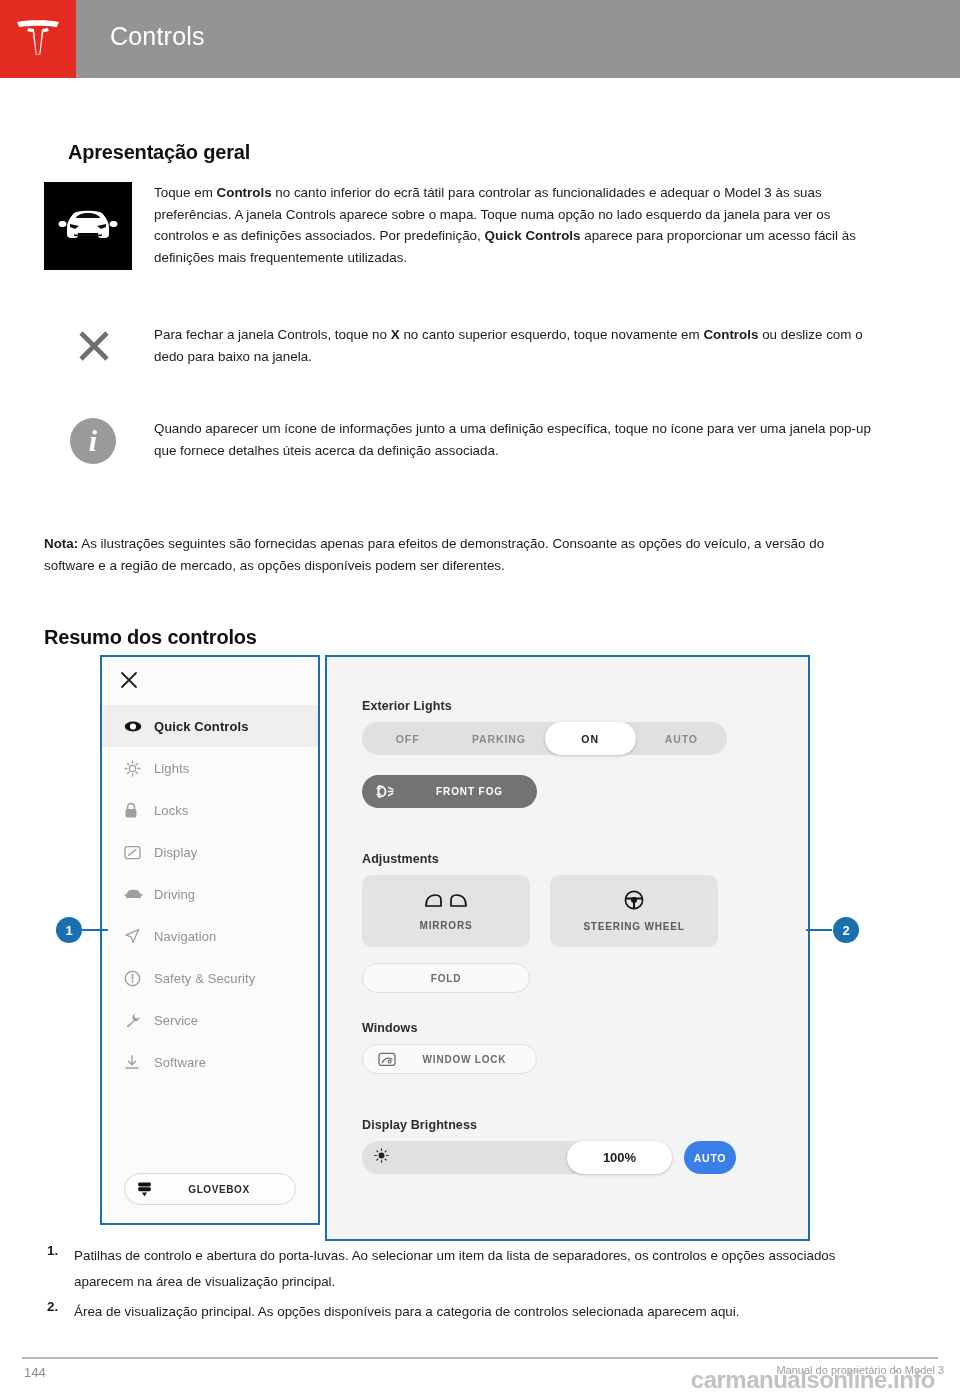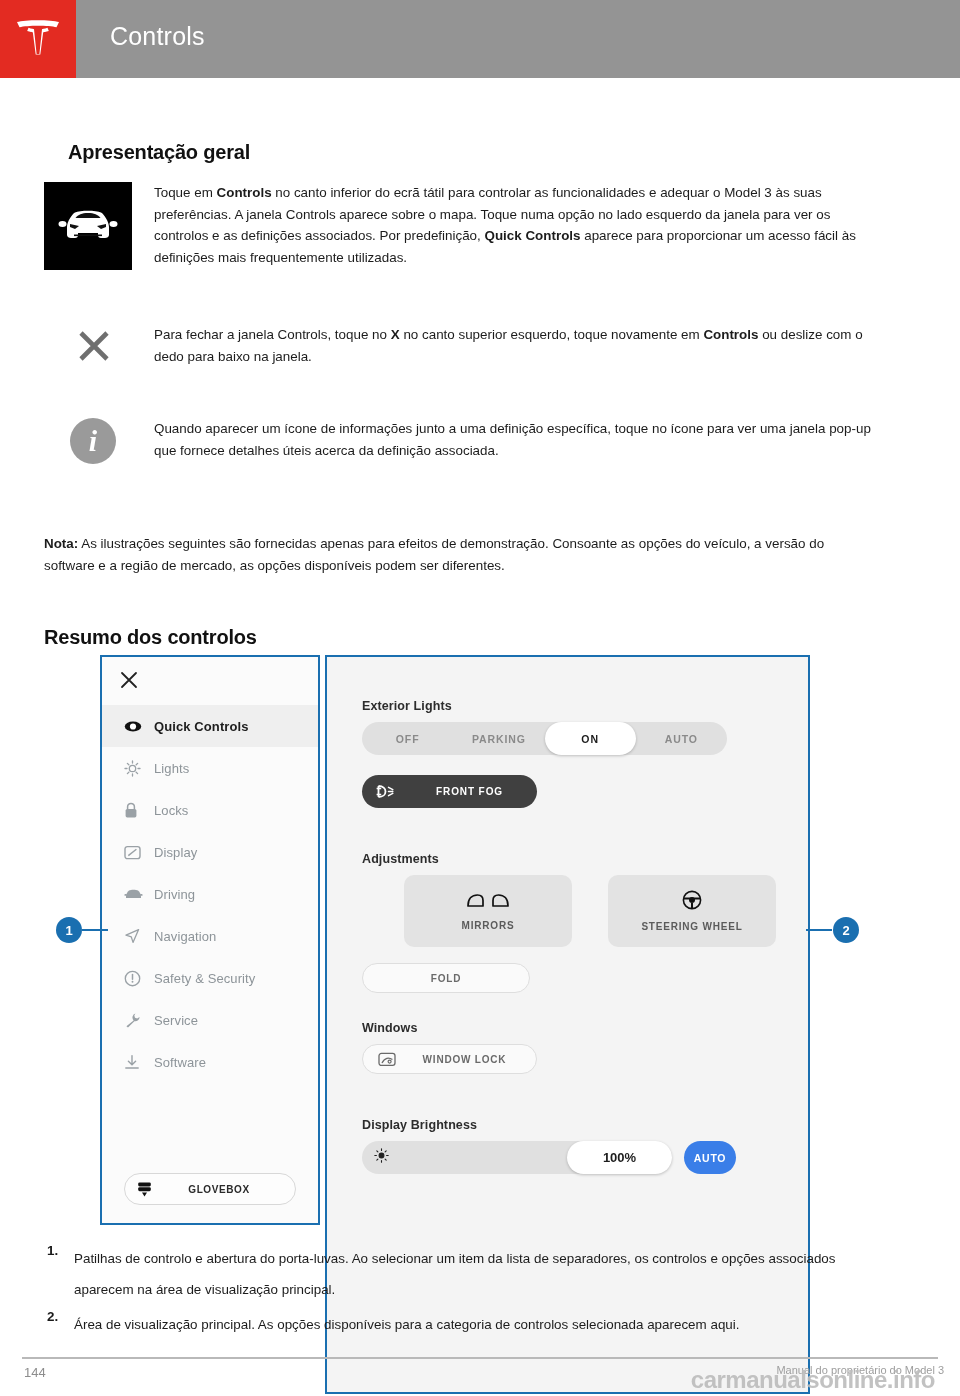--- a/index.html
+++ b/index.html
@@ -45,21 +45,21 @@
     color:#fff; font-family:"Liberation Serif", serif; font-style:italic;
     font-size:30px; font-weight:700;
   }
   .para { font-size:13.4px; line-height:21.5px; color:#1c1c1c; }
   .para b { font-weight:700; }
 
   
   .figure { position:relative; }
   .panel { position:absolute; border:2px solid #1a6fb0; background:#f7f7f7; }
   .panel-left  { left:100px;  top:655px; width:220px; height:570px; background:#fbfbfb; }
-  .panel-right { left:325px; top:655px; width:485px; height:739px; background:#f4f4f4; }
+  .panel-right { left:325px; top:655px; width:485px; height:586px; background:#f4f4f4; }
 
   .close-x { position:absolute; left:18px; top:14px; width:18px; height:18px; }
 
   .menu { position:absolute; left:0; top:48px; width:100%; }
   .menu-item {
     display:flex; align-items:center; height:42px; padding-left:22px;
     font-size:13px; color:#8d9499; letter-spacing:.1px;
   }
   .menu-item.active { background:#efefef; color:#1d1d1d; font-weight:600; }
   .menu-item .mi-icon { width:30px; flex:0 0 30px; display:flex; align-items:center; }
@@ -85,27 +85,27 @@
   .seg .opt {
     flex:1; display:flex; align-items:center; justify-content:center;
     font-size:10.5px; letter-spacing:.9px; color:#8a8a8a; font-weight:600;
   }
   .seg .opt.on {
     background:#ffffff; border-radius:17px; color:#1b1b1b;
     box-shadow:0 1px 3px rgba(0,0,0,.22);
     text-align:center;
   }
   .pill-blue {
-    margin-top:20px; width:175px; height:33px; border-radius:17px; background:#404040;
+    margin-top:20px; width:175px; height:33px; border-radius:17px; background:#737373;
     display:flex; align-items:center; color:#fff;
   }
   .pill-blue .pb-icon { width:52px; flex:0 0 52px; display:flex; justify-content:center; align-items:center; }
   .pill-blue .pb-label { flex:1; text-align:center; font-size:10px; font-weight:700; letter-spacing:.9px; padding-right:12px; }
 
-  .adj-row { display:flex; gap:36px;margin-left:42px; }
+  .adj-row { display:flex; gap:20px; }
   .adj-card {
     width:168px; height:72px; background:#e3e3e3; border-radius:10px;
     display:flex; flex-direction:column; align-items:center; justify-content:center; gap:7px;
   }
   .adj-card .ac-label { font-size:10px; letter-spacing:.8px; color:#5b5b5b; font-weight:600; }
   .ghost-pill {
     width:168px; height:30px; border:1px solid #dedede; border-radius:15px; background:#fafafa;
     display:flex; align-items:center; justify-content:center;
     font-size:10px; letter-spacing:.8px; color:#6a6a6a; font-weight:600;
   }
@@ -133,21 +133,21 @@
   
   .callout { position:absolute; width:26px; height:26px; border-radius:50%;
     background:#1a6fb0; color:#fff; display:flex; align-items:center; justify-content:center;
     font-size:13px; font-weight:700; }
   .leader { position:absolute; height:2px; background:#1a6fb0; }
 
   
   ol.steps { list-style:none; }
   ol.steps li { display:flex; margin-bottom:4px; }
   ol.steps li .num { width:30px; flex:0 0 30px; font-weight:700; font-size:13.4px; padding-left:3px; }
-  ol.steps li .txt { font-size:13.4px; line-height:31px; color:#1c1c1c; }
+  ol.steps li .txt { font-size:13.4px; line-height:26px; color:#1c1c1c; }
 
   
   .footer-rule { position:absolute; left:22px; top:1357px; width:916px; height:2px; background:#b9b9b9; }
   .footer-page { position:absolute; left:24px; top:1365px; font-size:13px; color:#8d8d8d; }
   .footer-right { position:absolute; right:16px; top:1364px; font-size:11px; color:#9e9e9e; }
   .watermark {
     position:absolute; right:25px; top:1366px; font-size:24px; color:#bdbdbd;
     font-weight:700; letter-spacing:-.5px; opacity:.92;
   }
 </style>

